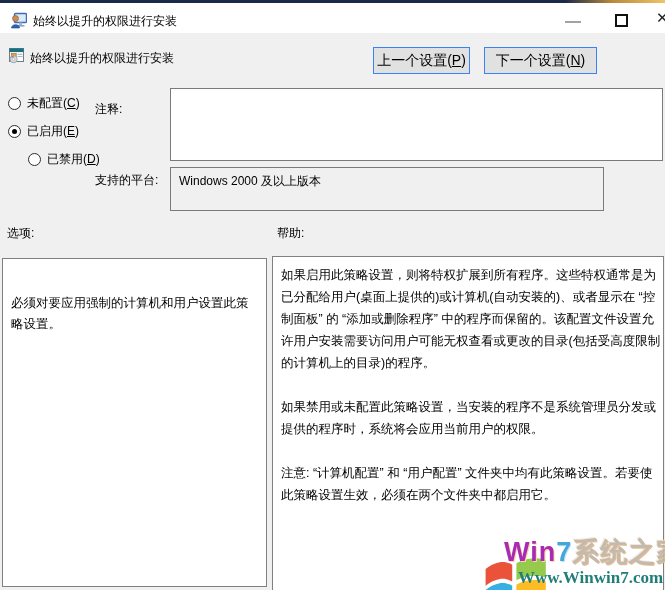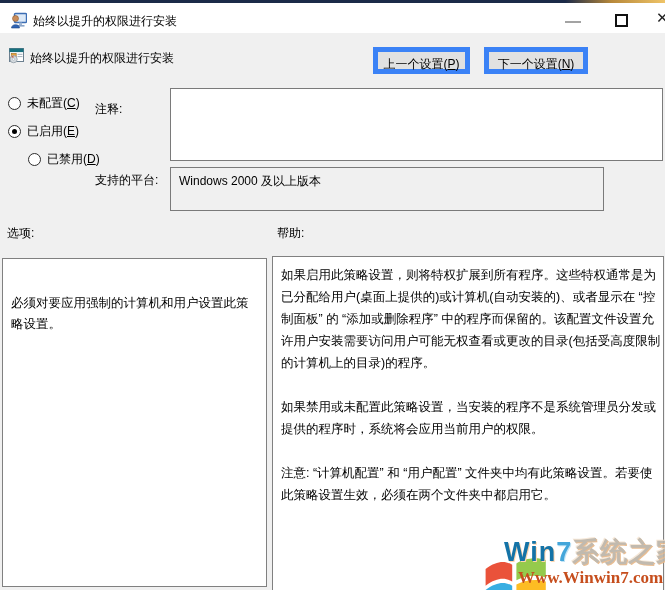--- a/index.html
+++ b/index.html
@@ -15,24 +15,24 @@
   
   .titlebar { position:absolute; top:3px; left:0; width:665px; height:30px; background:#ffffff; }
   .app-icon { position:absolute; left:10px; top:9px; width:17px; height:17px; }
   .window-title { position:absolute; left:33px; top:10px; font-size:12px; color:#000; white-space:nowrap; }
   .btn-min { position:absolute; left:565px; top:18px; width:16px; height:2px; background:#a3a3a3; }
   .btn-max { position:absolute; left:615px; top:11px; width:13px; height:13px; border:2px solid #111; background:#fff; }
   .btn-close { position:absolute; left:656px; top:6px; width:20px; height:20px; font-size:15px; color:#222; }
   
   .setting-icon { position:absolute; left:8px; top:47px; width:17px; height:17px; }
   .setting-title { position:absolute; left:30px; top:50px; font-size:12px; white-space:nowrap; }
-  .nav-btn { position:absolute; top:47px; height:27px; background:#e1e1e1; border:5px solid #3b82f6;
-    font-size:12px; font-family:inherit; color:#000; text-align:center; line-height:25px; cursor:default; }
+  .nav-btn { position:absolute; top:47px; height:27px; background:#e1e1e1; border:1px solid #3b82f6;
+    font-size:14px; font-family:inherit; color:#000; text-align:center; line-height:25px; cursor:default; }
   .nav-btn.prev { left:373px; width:97px; }
-  .nav-btn.next { left:484px; width:104px; }
+  .nav-btn.next { left:484px; width:113px; }
   .u { text-decoration:underline; }
   
   .radio-row { position:absolute; left:8px; height:16px; display:flex; align-items:center; }
   .radio-row.r0 { top:95px; } .radio-row.r1 { top:123px; } .radio-row.r2 { top:151px;padding-left:20px; }
   .radio-circle { width:13px; height:13px; border:1px solid #2d2d2d; border-radius:50%;
     background:#fff; margin-right:6px; position:relative; flex:none; }
   .radio-circle.checked::after { content:""; position:absolute; left:3px; top:3px; width:5px; height:5px;
     border-radius:50%; background:#000; }
   .radio-label { font-size:12px; white-space:nowrap; }
   
@@ -53,25 +53,25 @@
   .help-panel { position:absolute; left:272px; top:256px; width:392px; height:344px;
     background:#fff; border:1px solid #808080; padding:7px 2px 6px 8px;
     font-size:12.5px; line-height:22px; overflow:hidden; }
   .help-panel p { margin:0 0 22px 0; }
   .help-panel p:last-child { margin-bottom:0; }
   
   .watermark { position:absolute; left:476px; top:518px; width:210px; height:90px; opacity:.93; }
   .wm-logo { position:absolute; left:4px; top:30px; width:70px; height:70px; }
   .wm-title { position:absolute; left:28px; top:16px; font-size:27px; font-weight:bold; white-space:nowrap;
     letter-spacing:1px; }
-  .wm-title .w1 { color:#0369a1; text-shadow:1px 1px 0 #ffd3a8;margin-top:39px; }
+  .wm-title .w1 { color:#a21caf; text-shadow:1px 1px 0 #ffd3a8;margin-top:39px; }
   .wm-title .w2 { color:#36a0d8; text-shadow:1px 1px 0 #bfe2f5; }
   .wm-title .w3 { color:#bdb5aa; text-shadow:1px 1px 0 #e8b98a, -1px -1px 0 #f5e6d5; }
   .wm-url { position:absolute; left:42px; top:50px; font-family:"Liberation Serif","DejaVu Serif",serif;
-    font-weight:bold; font-size:17px; color:#c2410c; white-space:nowrap; }
+    font-weight:bold; font-size:17px; color:#0f766e; white-space:nowrap; }
 </style>
 </head>
 <body>
 
 <div class="app">
   <div class="accent"></div>
 
   <div class="titlebar">
     <svg class="app-icon" viewBox="0 0 17 17">
       <rect x="4.5" y="1.5" width="12" height="9" rx="1" fill="#dce9f7" stroke="#3c6eb4" stroke-width="1.4"></rect>

